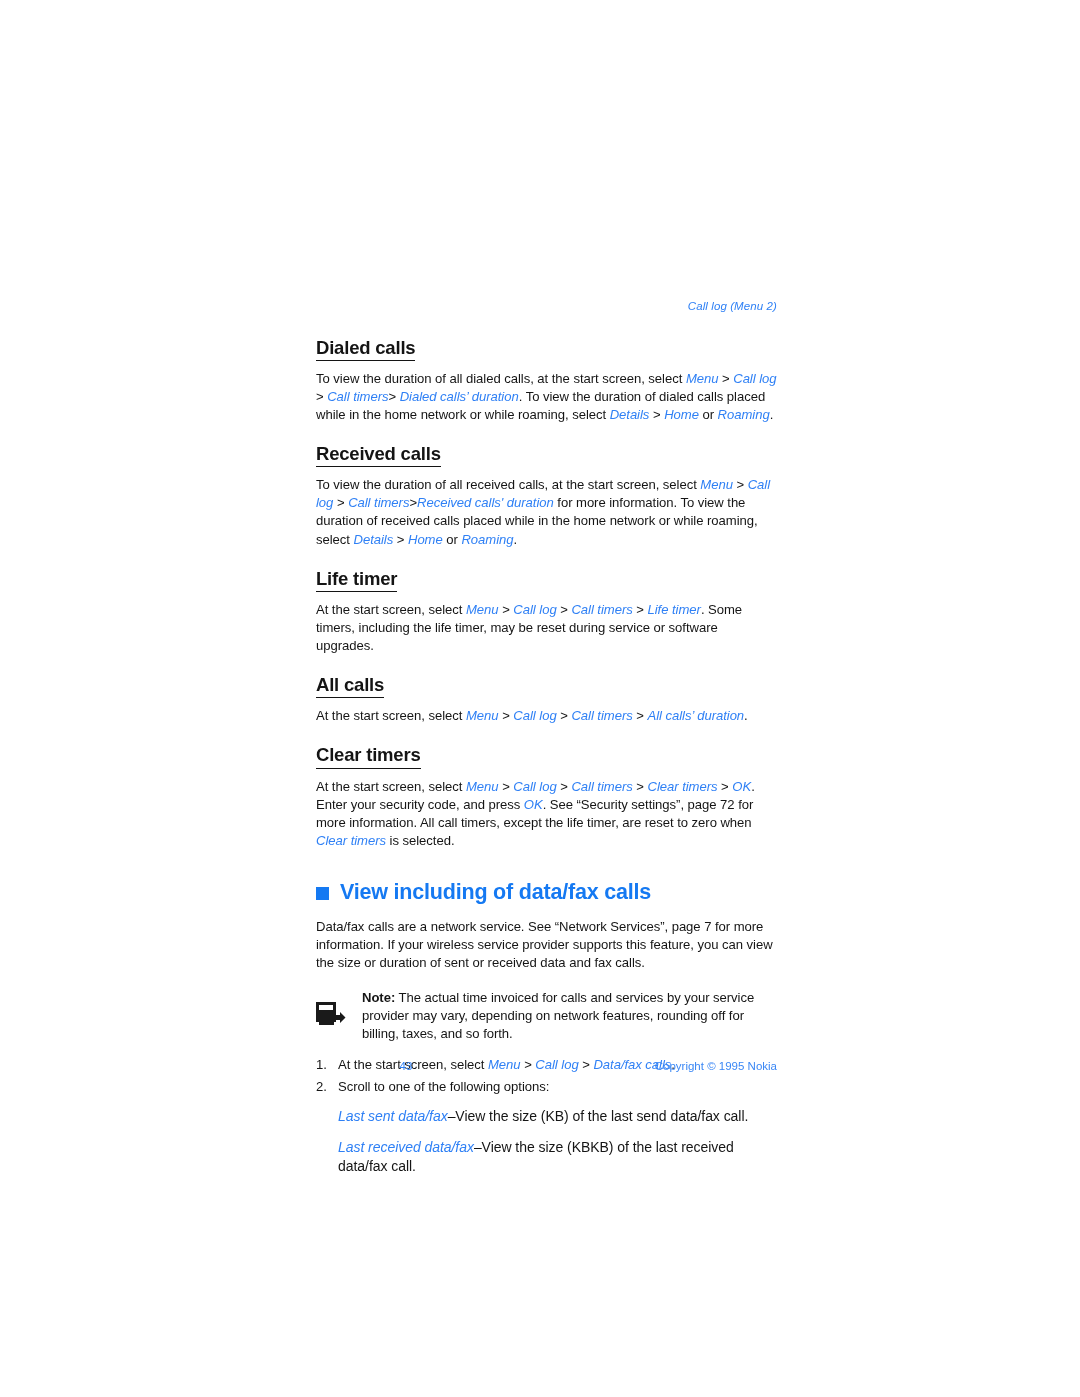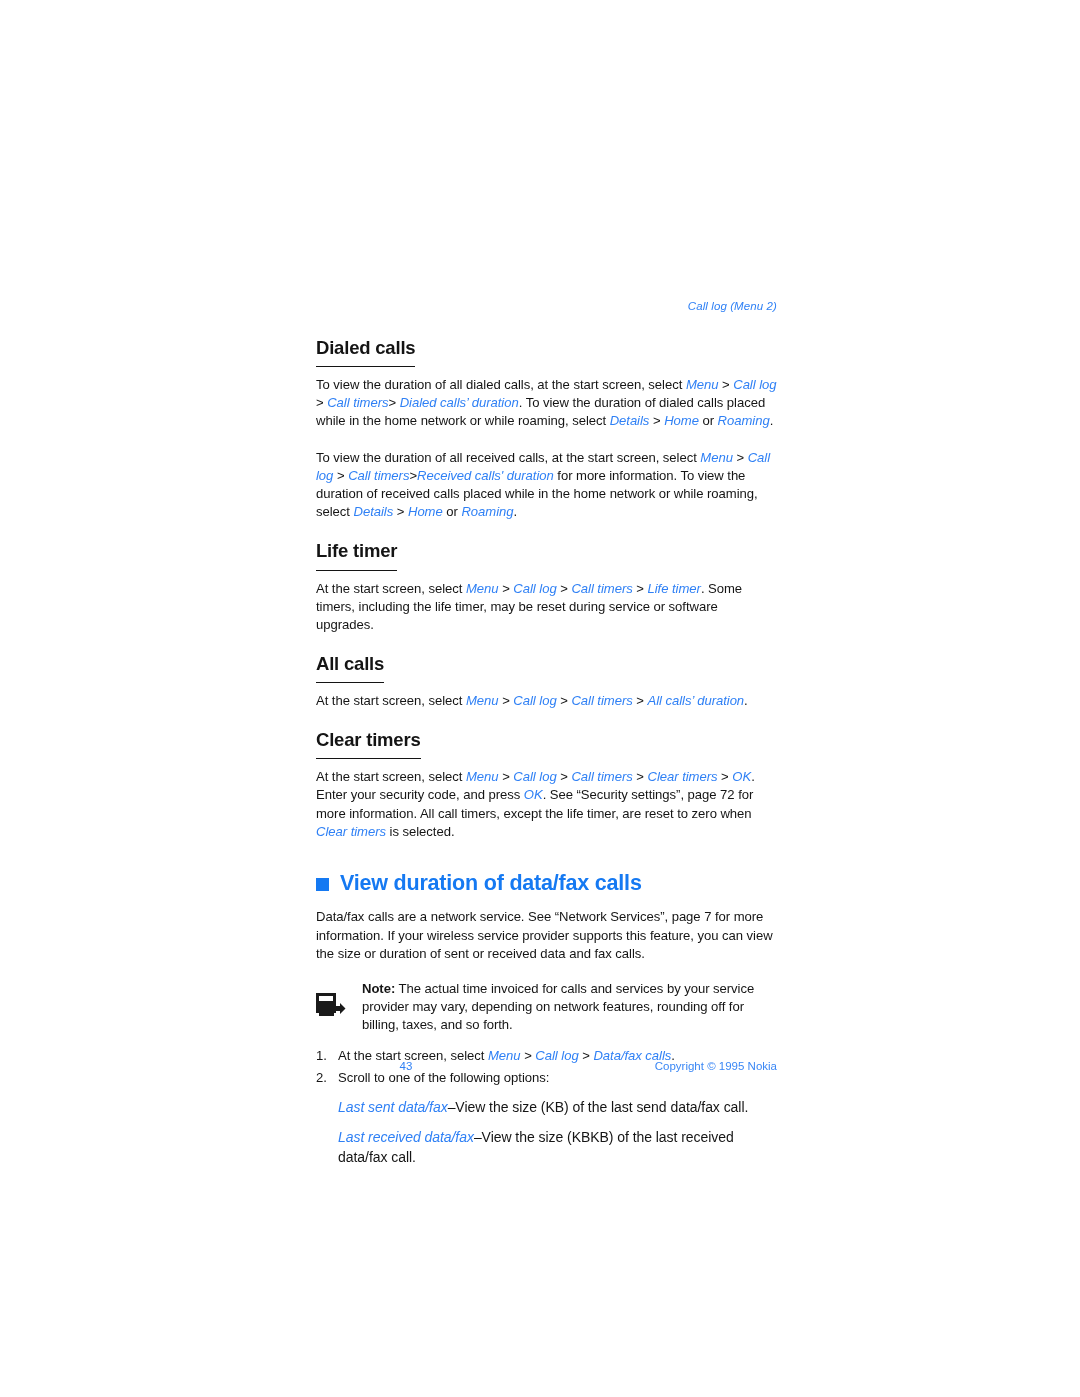--- a/index.html
+++ b/index.html
@@ -47,21 +47,21 @@
   
   h2.sub-heading {
     font-size: 18.5px;
     font-weight: bold;
     color: #141414;
     margin: 0 0 9px 0;
     line-height: 1.15;
     letter-spacing: -0.2px;
     display: inline-block;
     border-bottom: 1.6px solid #141414;
-    padding-bottom: 8px;
+    padding-bottom: 2px;
   }
   .heading-wrap { margin-top: 0; }
   .section { margin-bottom: 19px; }
 
   
   p.body {
     font-size: 13.1px;
     line-height: 1.38;
     margin: 0;
     color: #151515;
@@ -185,20 +185,23 @@
     <div class="running-header">Call log (Menu 2)</div>
 
     <div class="section">
       <div class="heading-wrap">
         <h2 class="sub-heading">Dialed calls</h2>
       </div>
       <p class="body">To view the duration of all dialed calls, at the start screen, select <span class="ui">Menu</span> <span class="gt">&gt;</span> <span class="ui">Call log</span> <span class="gt">&gt;</span> <span class="ui">Call timers</span><span class="gt">&gt;</span> <span class="ui">Dialed calls’ duration</span>. To view the duration of dialed calls placed while in the home network or while roaming, select <span class="ui">Details</span> <span class="gt">&gt;</span> <span class="ui">Home</span> or <span class="ui">Roaming</span>.</p>
     </div>
 
     <div class="section">
+      <div class="heading-wrap">
+        <h2 class="sub-heading">Received calls</h2>
+      </div>
       <p class="body">To view the duration of all received calls, at the start screen, select <span class="ui">Menu</span> <span class="gt">&gt;</span> <span class="ui">Call log</span> <span class="gt">&gt;</span> <span class="ui">Call timers</span><span class="gt">&gt;</span><span class="ui">Received calls' duration</span> for more information. To view the duration of received calls placed while in the home network or while roaming, select <span class="ui">Details</span> <span class="gt">&gt;</span> <span class="ui">Home</span> or <span class="ui">Roaming</span>.</p>
     </div>
 
     <div class="section">
       <div class="heading-wrap">
         <h2 class="sub-heading">Life timer</h2>
       </div>
       <p class="body">At the start screen, select <span class="ui">Menu</span> <span class="gt">&gt;</span> <span class="ui">Call log</span> <span class="gt">&gt;</span> <span class="ui">Call timers</span> <span class="gt">&gt;</span> <span class="ui">Life timer</span>. Some timers, including the life timer, may be reset during service or software upgrades.</p>
     </div>
 
@@ -212,21 +215,21 @@
     <div class="section">
       <div class="heading-wrap">
         <h2 class="sub-heading">Clear timers</h2>
       </div>
       <p class="body">At the start screen, select <span class="ui">Menu</span> <span class="gt">&gt;</span> <span class="ui">Call log</span> <span class="gt">&gt;</span> <span class="ui">Call timers</span> <span class="gt">&gt;</span> <span class="ui">Clear timers</span> <span class="gt">&gt;</span> <span class="ui">OK</span>. Enter your security code, and press <span class="ui">OK</span>. See “Security settings”, page 72 for more information. All call timers, except the life timer, are reset to zero when <span class="ui">Clear timers</span> is selected.</p>
     </div>
 
     <div class="main-section">
       <h1 class="main-heading">
         <span class="sq-bullet"></span>
-        <span>View duration of data/fax calls</span>
+        <span>View including of data/fax calls</span>
       </h1>
 
       <p class="body">Data/fax calls are a network service. See “Network Services”, page 7 for more information. If your wireless service provider supports this feature, you can view the size or duration of sent or received data and fax calls.</p>
 
       <div class="note-block">
         <div class="note-icon">
           <svg width="30" height="26" viewBox="0 0 30 26" xmlns="http://www.w3.org/2000/svg">
             <rect x="1.5" y="1.5" width="17" height="17" fill="#ffffff" stroke="#1a1a1a" stroke-width="3"></rect>
             <path d="M9 8 L9 19 L3 19 L3 23 L18 23 L18 18 L24 18 L24 21 L29.5 15.5 L24 10 L24 13 L18 13 L18 8 Z" fill="#1a1a1a"></path>
             <rect x="3" y="8" width="7" height="11" fill="#1a1a1a"></rect>

